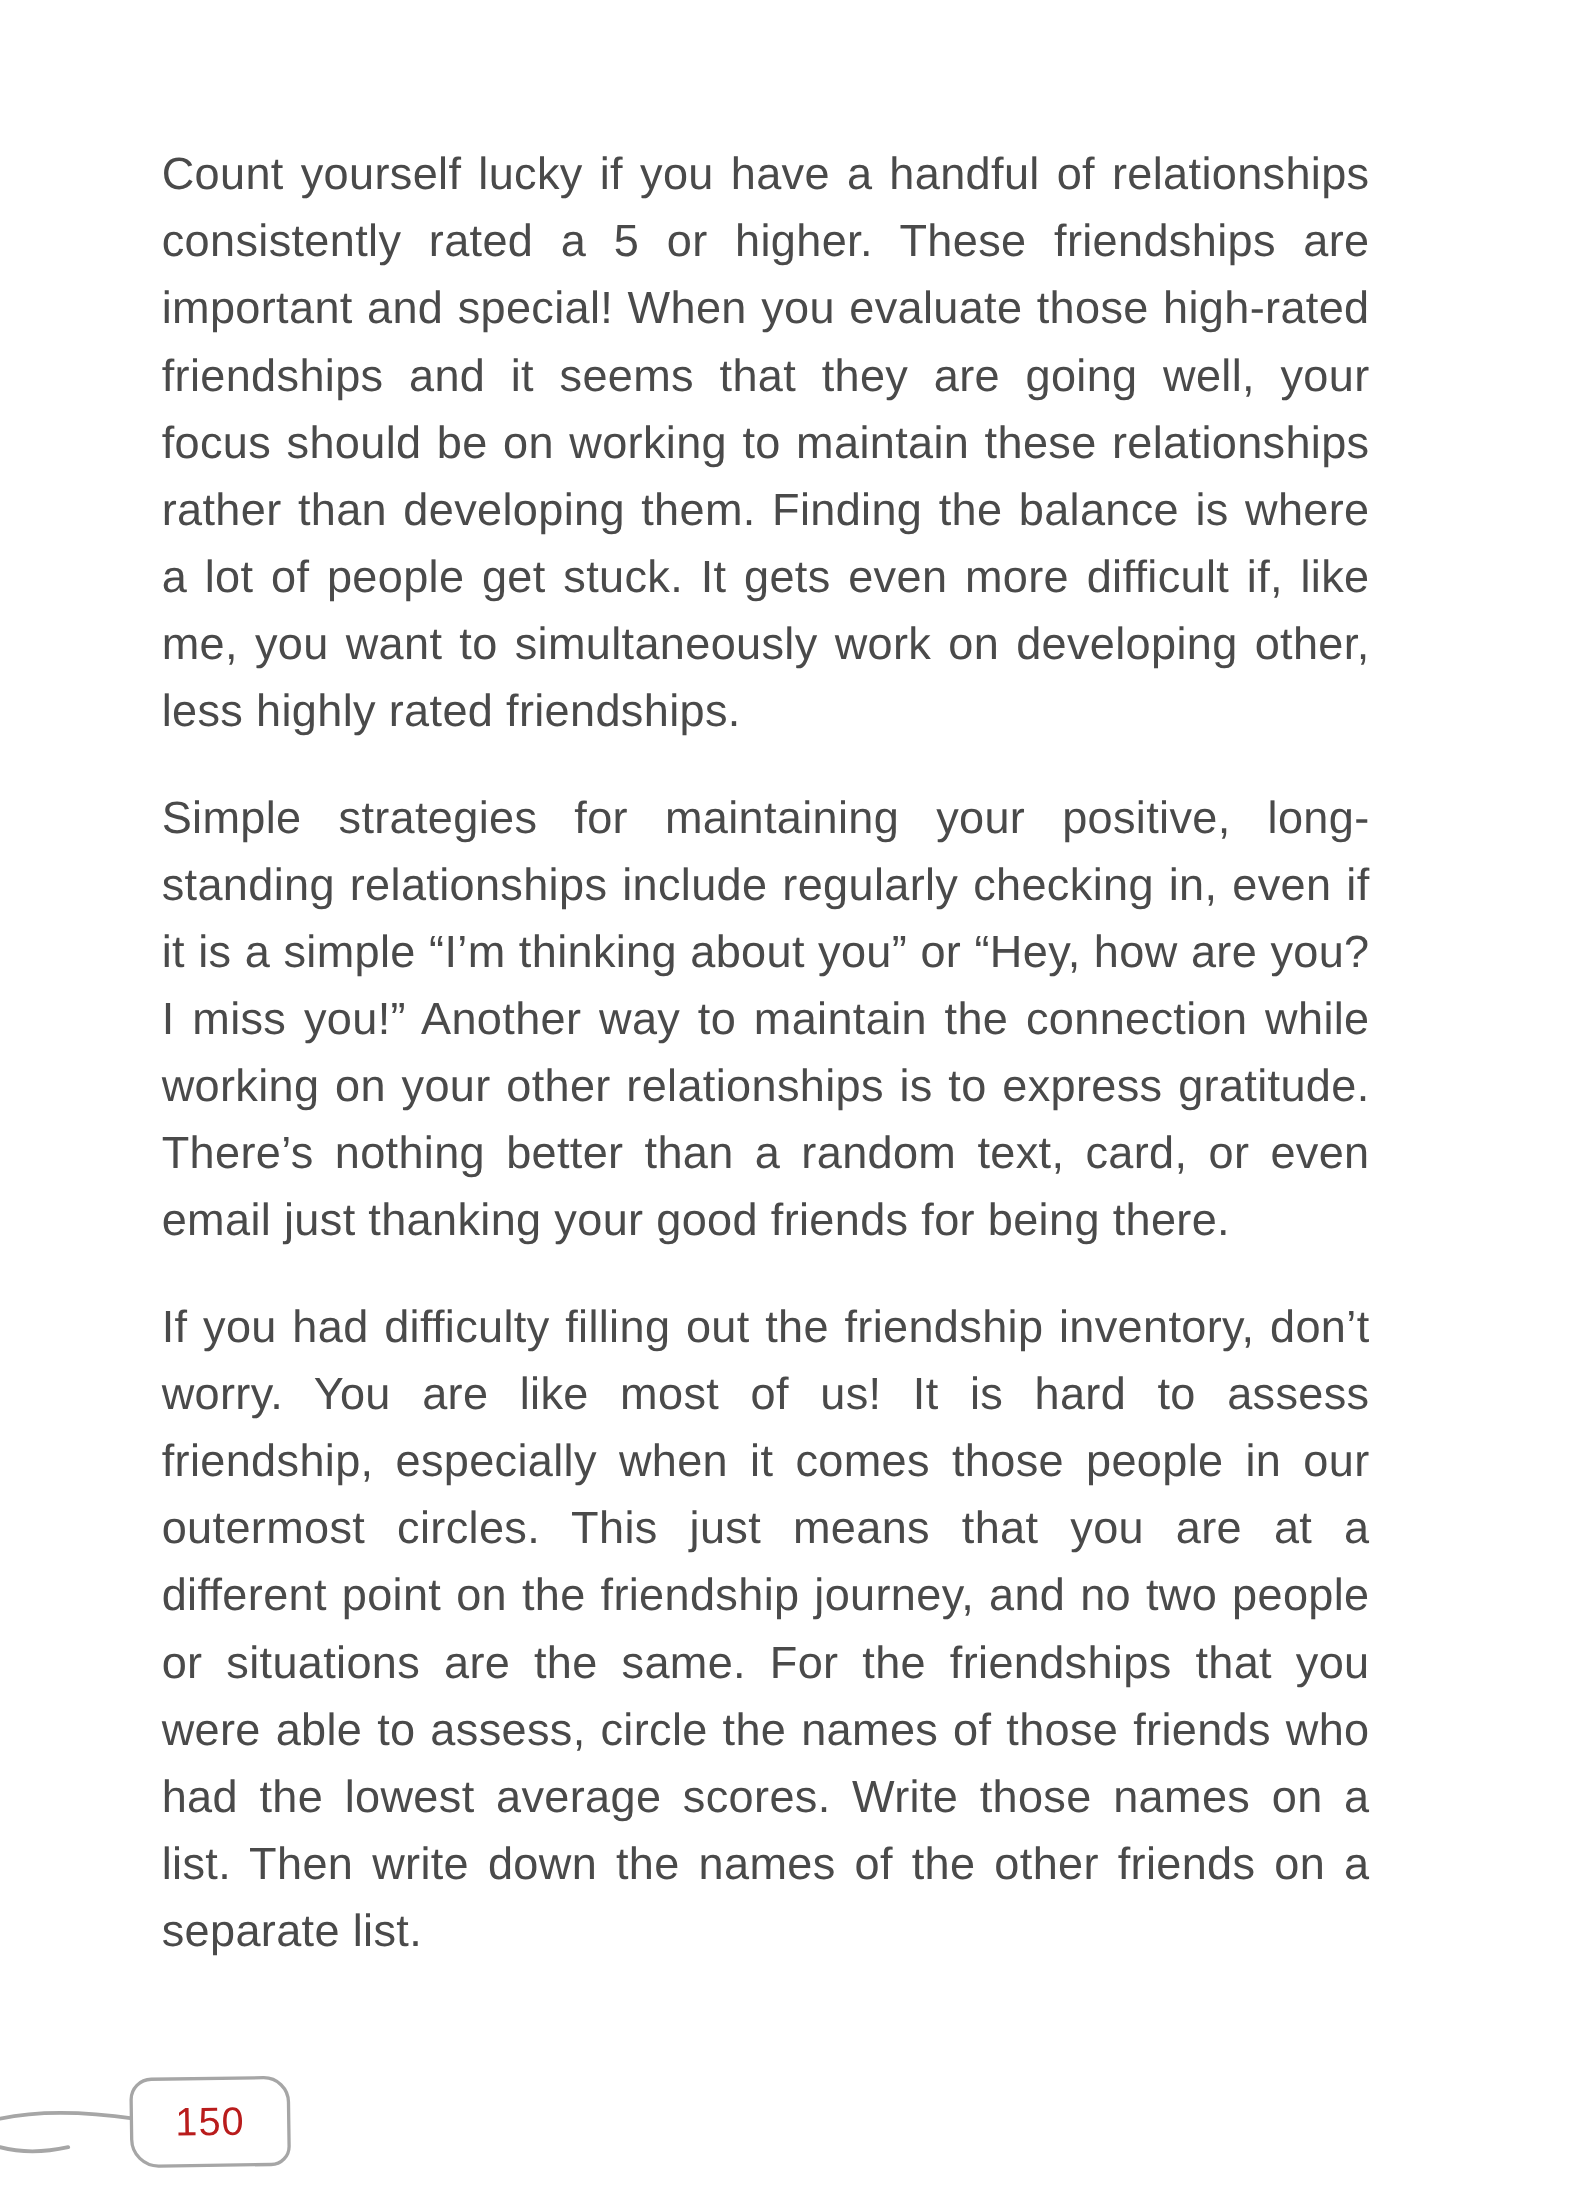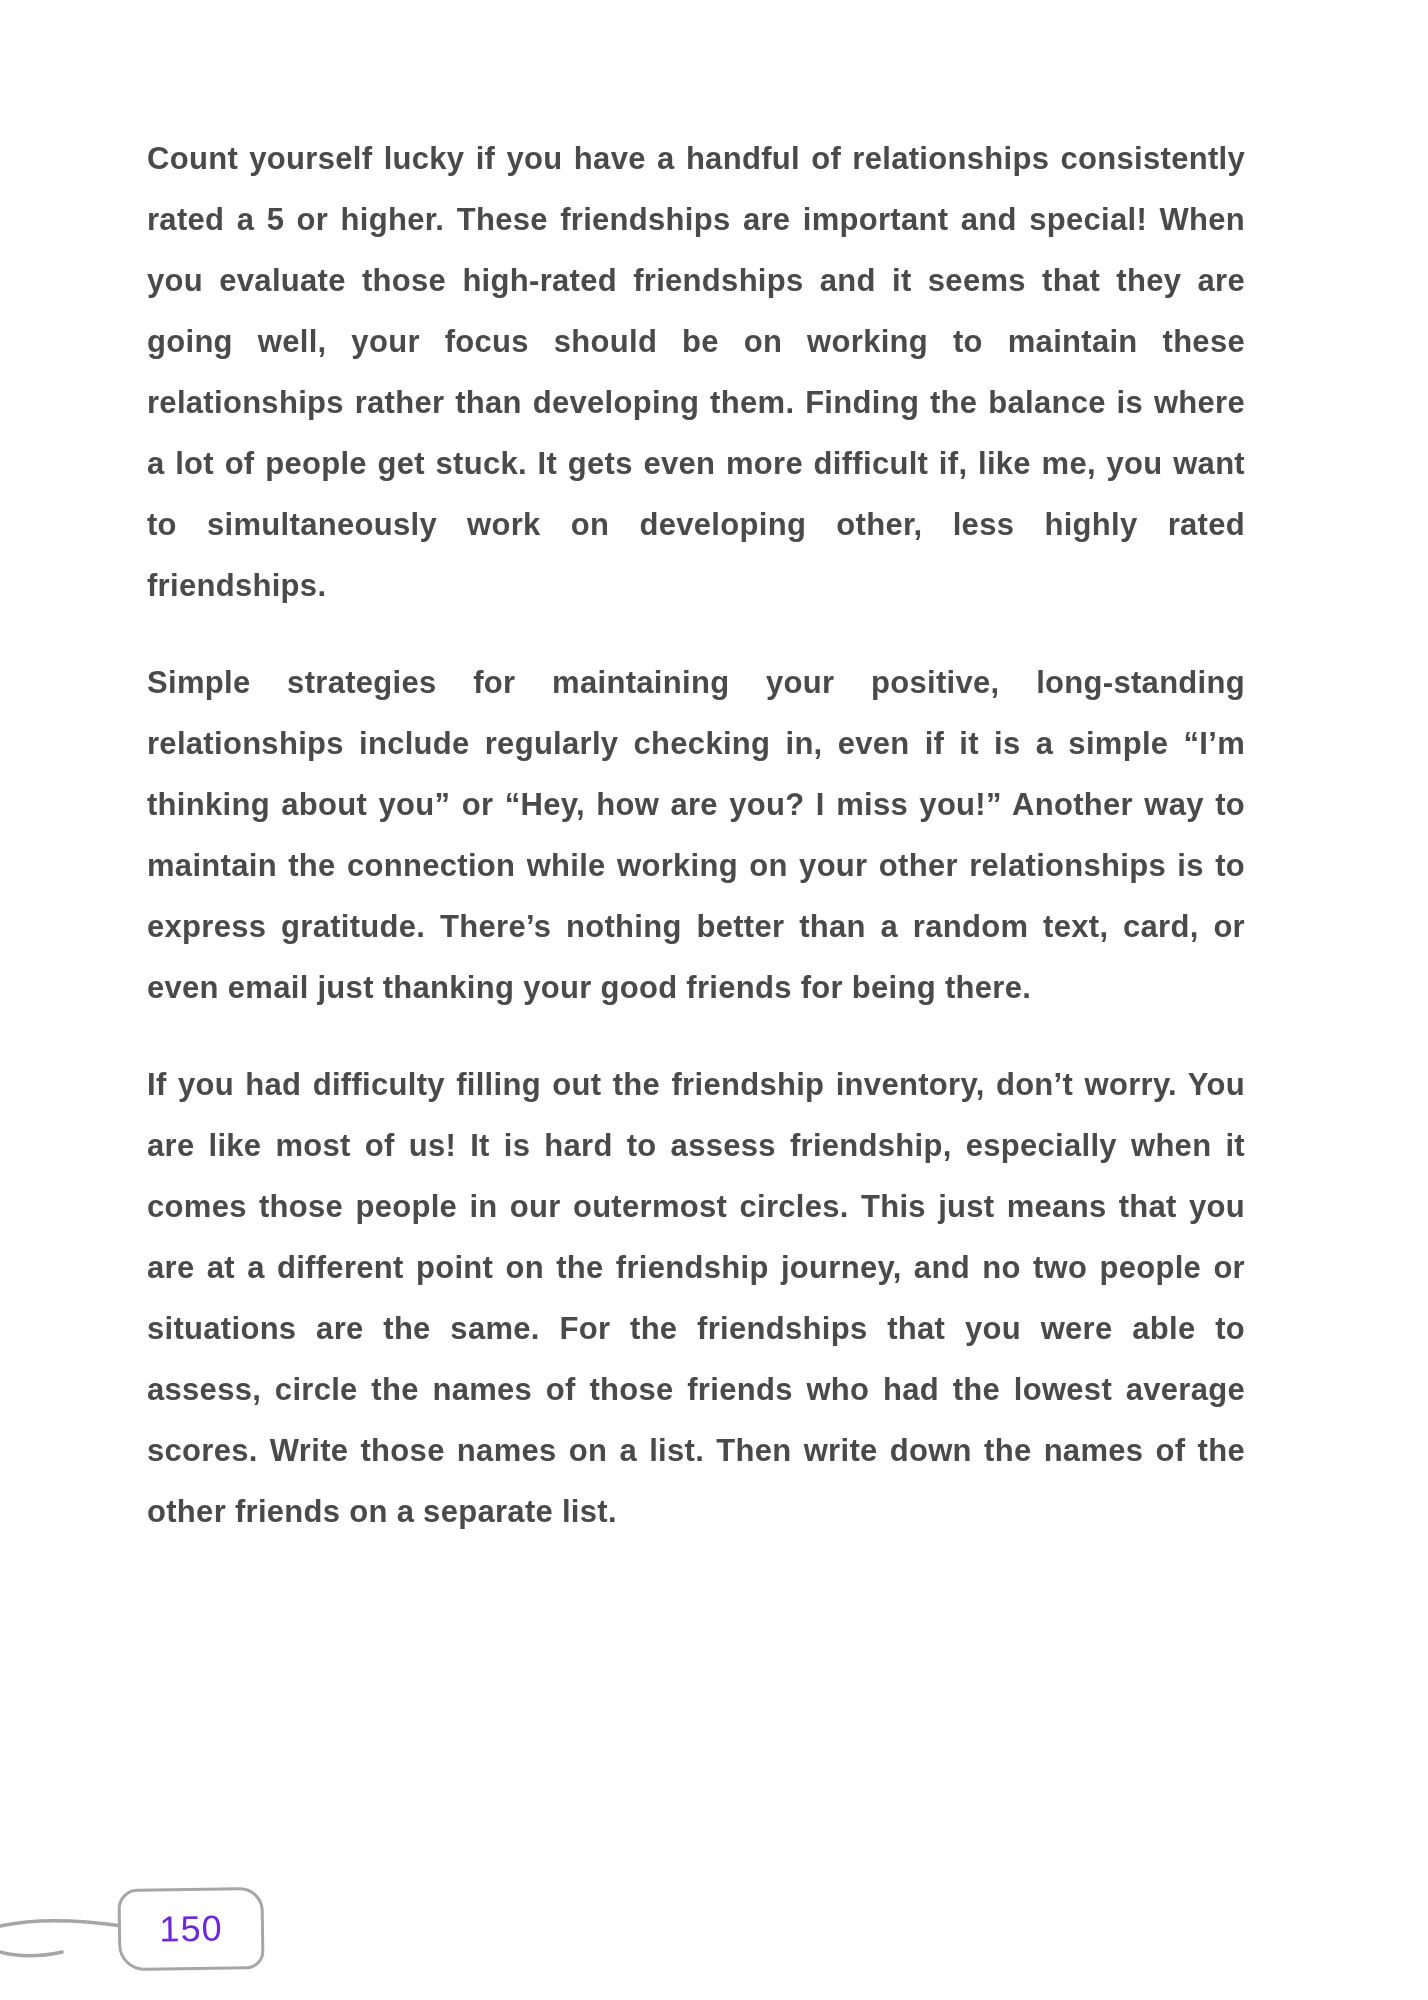--- a/index.html
+++ b/index.html
@@ -16,23 +16,23 @@
       overflow: hidden;
     }
     .text-block {
       position: absolute;
       left: 147px;
       top: 128px;
       width: 1098px;
     }
     .para {
       margin: 0 0 36px 0;
-      font-size: 31px;
+      font-size: 41px;
       line-height: 61px;
-      font-weight: 700;
+      font-weight: 400;
       letter-spacing: 0.3px;
       color: #4a4a4a;
       text-align: justify;
     }
     .para:last-child {
       margin-bottom: 0;
     }
     .footer {
       position: absolute;
       left: 0;
@@ -58,21 +58,21 @@
       background: #ffffff;
       display: flex;
       align-items: center;
       justify-content: center;
       transform: rotate(-0.8deg);
       box-sizing: border-box;
     }
     .page-number {
       font-size: 36px;
       font-weight: 400;
-      color: #6d28d9;
+      color: #b91c1c;
       letter-spacing: 1px;
     }
     .running-title {
       position: absolute;
       right: 183px;
       top: 32px;
       font-size: 33px;
       font-weight: 300;
       letter-spacing: 6.5px;
       word-spacing: 8px;

